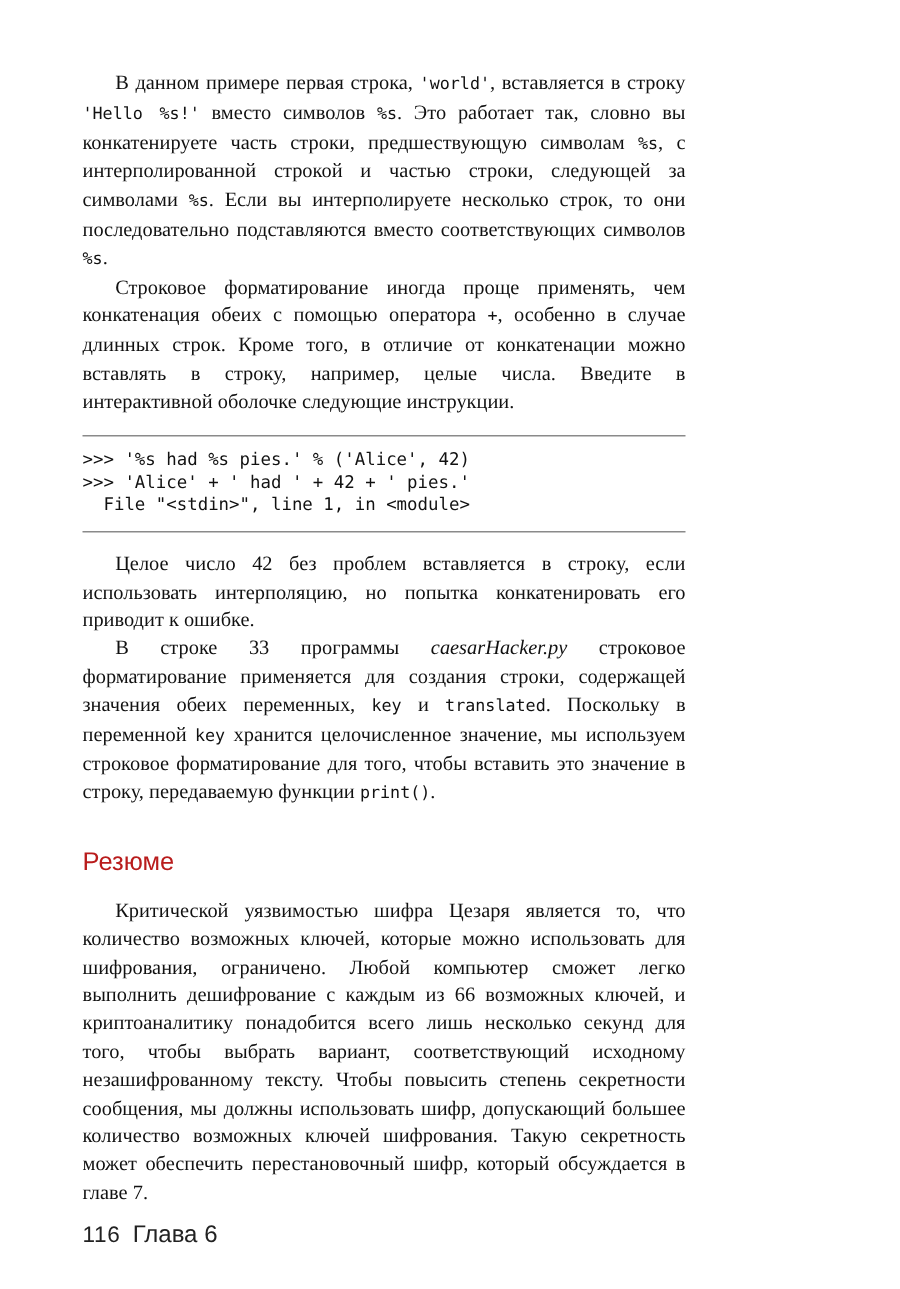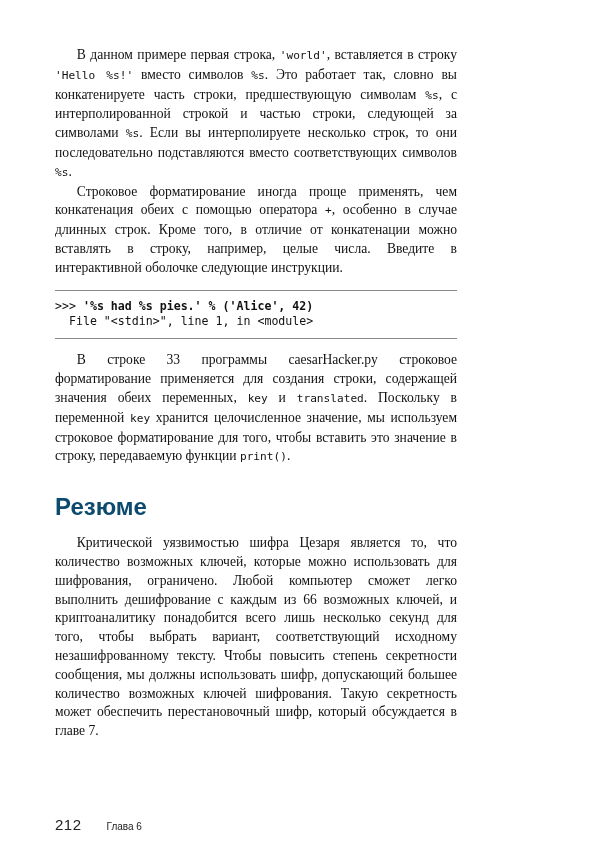--- a/index.html
+++ b/index.html
@@ -26,71 +26,73 @@
     margin: 0;
     font-size: 13.6px;
     line-height: 18.8px;
     text-align: justify;
   }
   .para.indent { text-indent: 1.6em; }
   .code {
     font-family: "DejaVu Sans Mono", monospace;
     font-size: 0.82em;
   }
-  .it { }
-  .bold { font-weight: bold; }
+  .it { font-style: italic; }
+  .bold { font-weight: normal; }
   .code-block {
     margin: 12px 0 12px 0;
     border-top: 1px solid #8a8a8a;
     border-bottom: 1px solid #8a8a8a;
     padding: 8px 0 9px 0;
   }
   .code-line {
     font-family: "DejaVu Sans Mono", monospace;
     font-size: 11.6px;
     line-height: 15.4px;
     white-space: pre;
   }
   .section-heading {
     margin: 26px 0 13px 0;
     font-family: "Liberation Sans", sans-serif;
-    font-weight: bold;
-    font-size: 24px;
-    color: #0c4a6e;
+    font-weight: normal;
+    font-size: 17px;
+    color: #b91c1c;
   }
   .footer {
     position: absolute;
     left: 55px;
     bottom: 26px;
     font-family: "Liberation Sans", sans-serif;
     color: #222222;
     display: flex;
     align-items: baseline;
   }
   .page-number {
     font-size: 15px;
     letter-spacing: 0.5px;
   }
   .chapter {
-    font-size: 10px;
-    margin-left: 25px;
+    font-size: 16px;
+    margin-left: 8px;
   }
 </style>
 </head>
 <body>
 
 <div class="page">
   <div class="content">
     <p class="para indent"><span>В данном примере первая строка, </span><span class="code">'world'</span><span>, вставляется в строку </span><span class="code">'Hello %s!'</span><span> вместо символов </span><span class="code">%s</span><span>. Это работает так, словно вы конкатенируете часть строки, предшествующую символам </span><span class="code">%s</span><span>, с интерполированной строкой и частью строки, следующей за символами </span><span class="code">%s</span><span>. Если вы интерполируете несколько строк, то они последовательно подставляются вместо соответствующих символов </span><span class="code">%s</span><span>.</span></p>
     <p class="para indent"><span>Строковое форматирование иногда проще применять, чем конкатенация обеих с помощью оператора </span><span class="code">+</span><span>, особенно в случае длинных строк. Кроме того, в отличие от конкатенации можно вставлять в строку, например, целые числа. Введите в интерактивной оболочке следующие инструкции.</span></p>
     <div class="code-block">
         <div class="code-line"><span>&gt;&gt;&gt; </span><span class="bold">'%s had %s pies.' % ('Alice', 42)</span></div>
+        <div class="code-line"><span>&gt;&gt;&gt; </span><span class="bold">'Alice' + ' had ' + 42 + ' pies.'</span></div>
         <div class="code-line"><span>  File "&lt;stdin&gt;", line 1, in &lt;module&gt;</span></div>
       </div>
+    <p class="para indent"><span>Целое число 42 без проблем вставляется в строку, если использовать интерполяцию, но попытка конкатенировать его приводит к ошибке.</span></p>
     <p class="para indent"><span>В строке 33 программы </span><span class="it">caesarHacker.py</span><span> строковое форматирование применяется для создания строки, содержащей значения обеих переменных, </span><span class="code">key</span><span> и </span><span class="code">translated</span><span>. Поскольку в переменной </span><span class="code">key</span><span> хранится целочисленное значение, мы используем строковое форматирование для того, чтобы вставить это значение в строку, передаваемую функции </span><span class="code">print()</span><span>.</span></p>
     <h2 class="section-heading">Резюме</h2>
     <p class="para indent"><span>Критической уязвимостью шифра Цезаря является то, что количество возможных ключей, которые можно использовать для шифрования, ограничено. Любой компьютер сможет легко выполнить дешифрование с каждым из 66 возможных ключей, и криптоаналитику понадобится всего лишь несколько секунд для того, чтобы выбрать вариант, соответствующий исходному незашифрованному тексту. Чтобы повысить степень секретности сообщения, мы должны использовать шифр, допускающий большее количество возможных ключей шифрования. Такую секретность может обеспечить перестановочный шифр, который обсуждается в главе 7.</span></p>
   </div>
   <div class="footer">
-    <span class="page-number">212</span>
+    <span class="page-number">116</span>
     <span class="chapter">Глава 6</span>
   </div>
 </div>
 
 </body></html>

